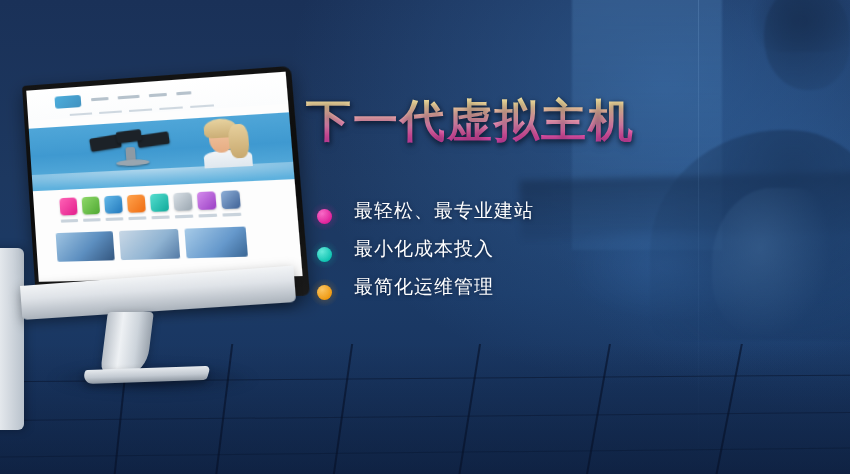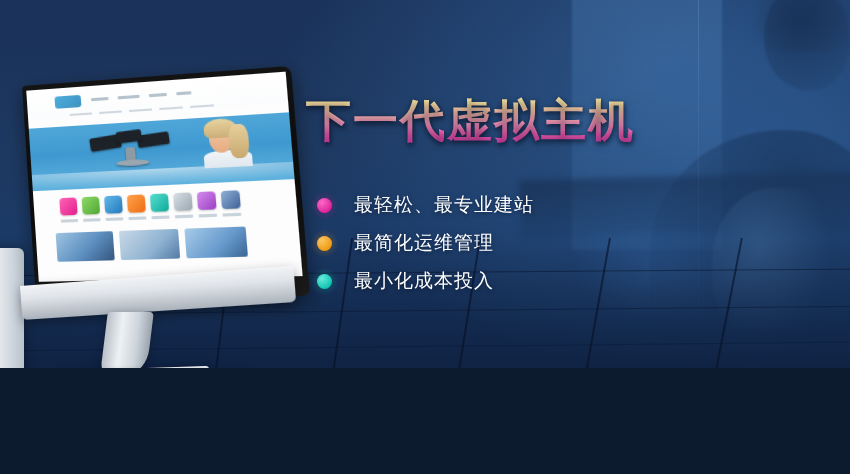--- a/index.html
+++ b/index.html
@@ -1,21 +1,21 @@
 <!DOCTYPE html>
 <html><head>
 <meta charset="utf-8">
 <title>Banner</title>
 <style>
   html,body{margin:0;padding:0;background:#0d1b2e;}
   *{box-sizing:border-box;}
 
   #stage{
     position:relative;
-    width:850px;height:368px;
+    width:850px;height:474px;
     overflow:hidden;
     font-family:"Liberation Sans","DejaVu Sans",sans-serif;
     background:#c2410c;
   }
 
   
   .bg-base{
     position:absolute;inset:0;
     background:
       linear-gradient(180deg,#1a3158 0%,#1d3860 38%,#1b3a66 62%,#16305a 100%);
@@ -264,21 +264,21 @@
     color:#ffffff;
     letter-spacing:4px;
     margin:14px 0 0 16px;
     text-shadow:0 2px 5px rgba(4,12,30,.65);
   }
   .bullets{
     margin:40px 0 0 4px;
     list-style:none;padding:0;
   }
   .bullets li{
-    display:flex;align-items:center;
+    display:flex;align-items:flex-end;
     height:38px;
     padding-left:15px;
   }
   .dot{
     position:relative;
     width:15px;height:15px;border-radius:50%;
     margin-right:22px;flex:0 0 auto;
   }
   .dot::after{
     content:"";position:absolute;left:-7px;top:-7px;right:-7px;bottom:-7px;
@@ -411,24 +411,24 @@
 
     <h1 class="headline">下一代虚拟主机</h1>
 
 
     <ul class="bullets">
       <li>
         <span class="dot c0"></span>
         <span class="btxt">最轻松、最专业建站</span>
       </li>
       <li>
+        <span class="dot c1"></span>
+        <span class="btxt">最小化成本投入</span>
+      </li>
+      <li>
         <span class="dot c2"></span>
         <span class="btxt">最简化运维管理</span>
       </li>
-      <li>
-        <span class="dot c1"></span>
-        <span class="btxt">最小化成本投入</span>
-      </li>
     </ul>
 
   </div>
 
 </div>
 
 </body></html>

